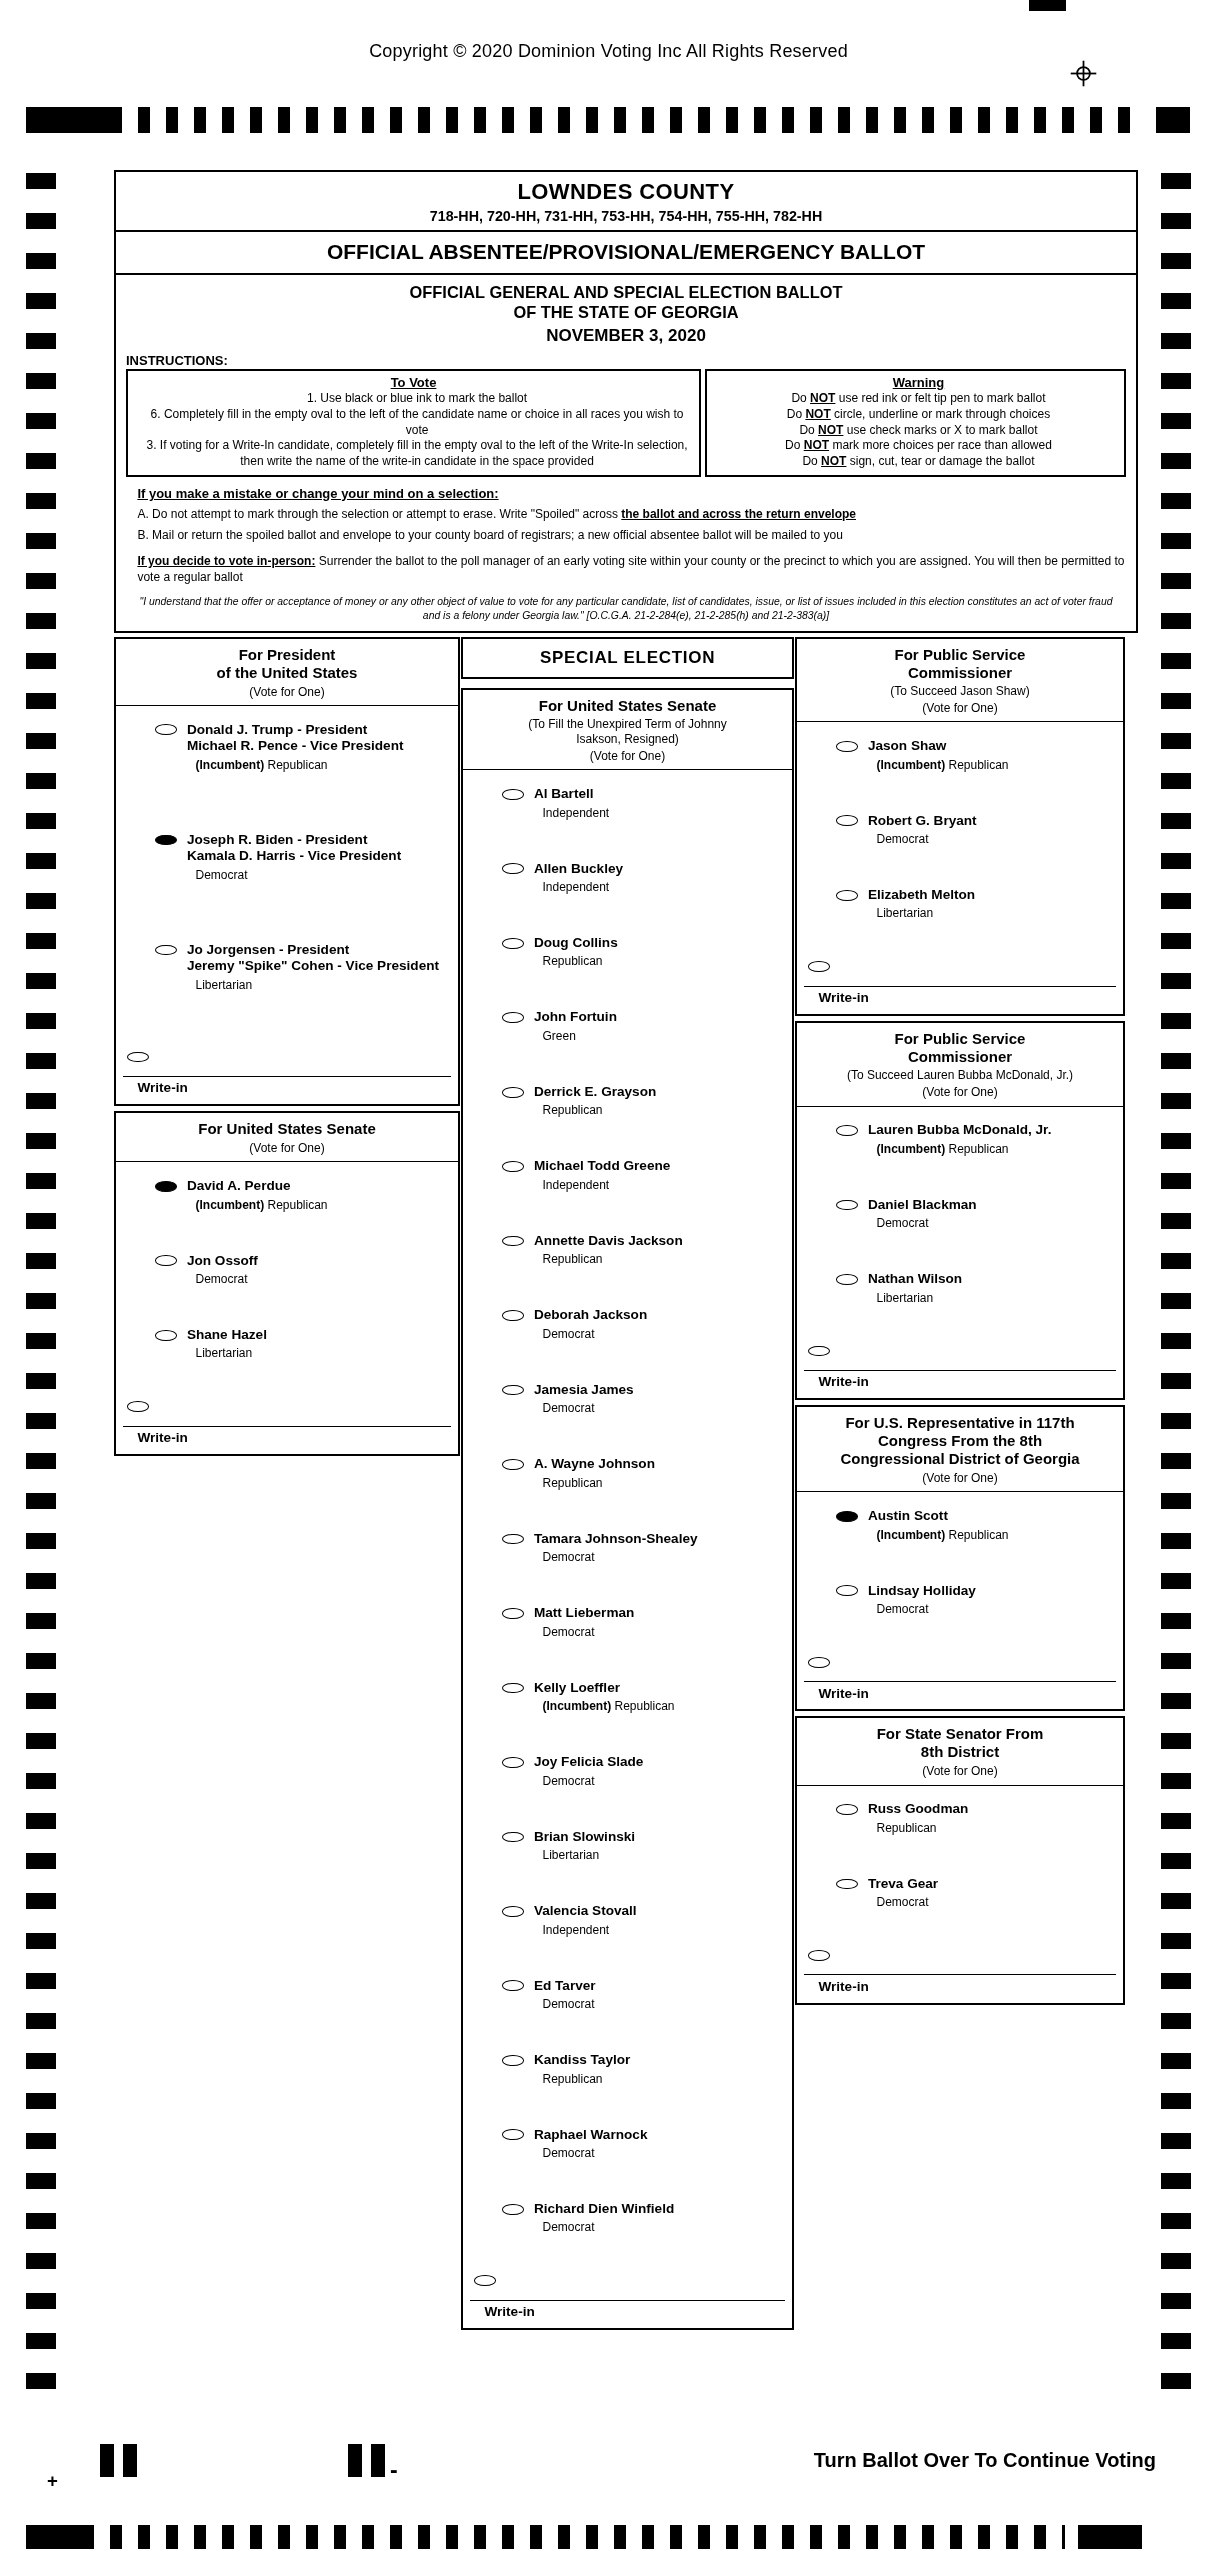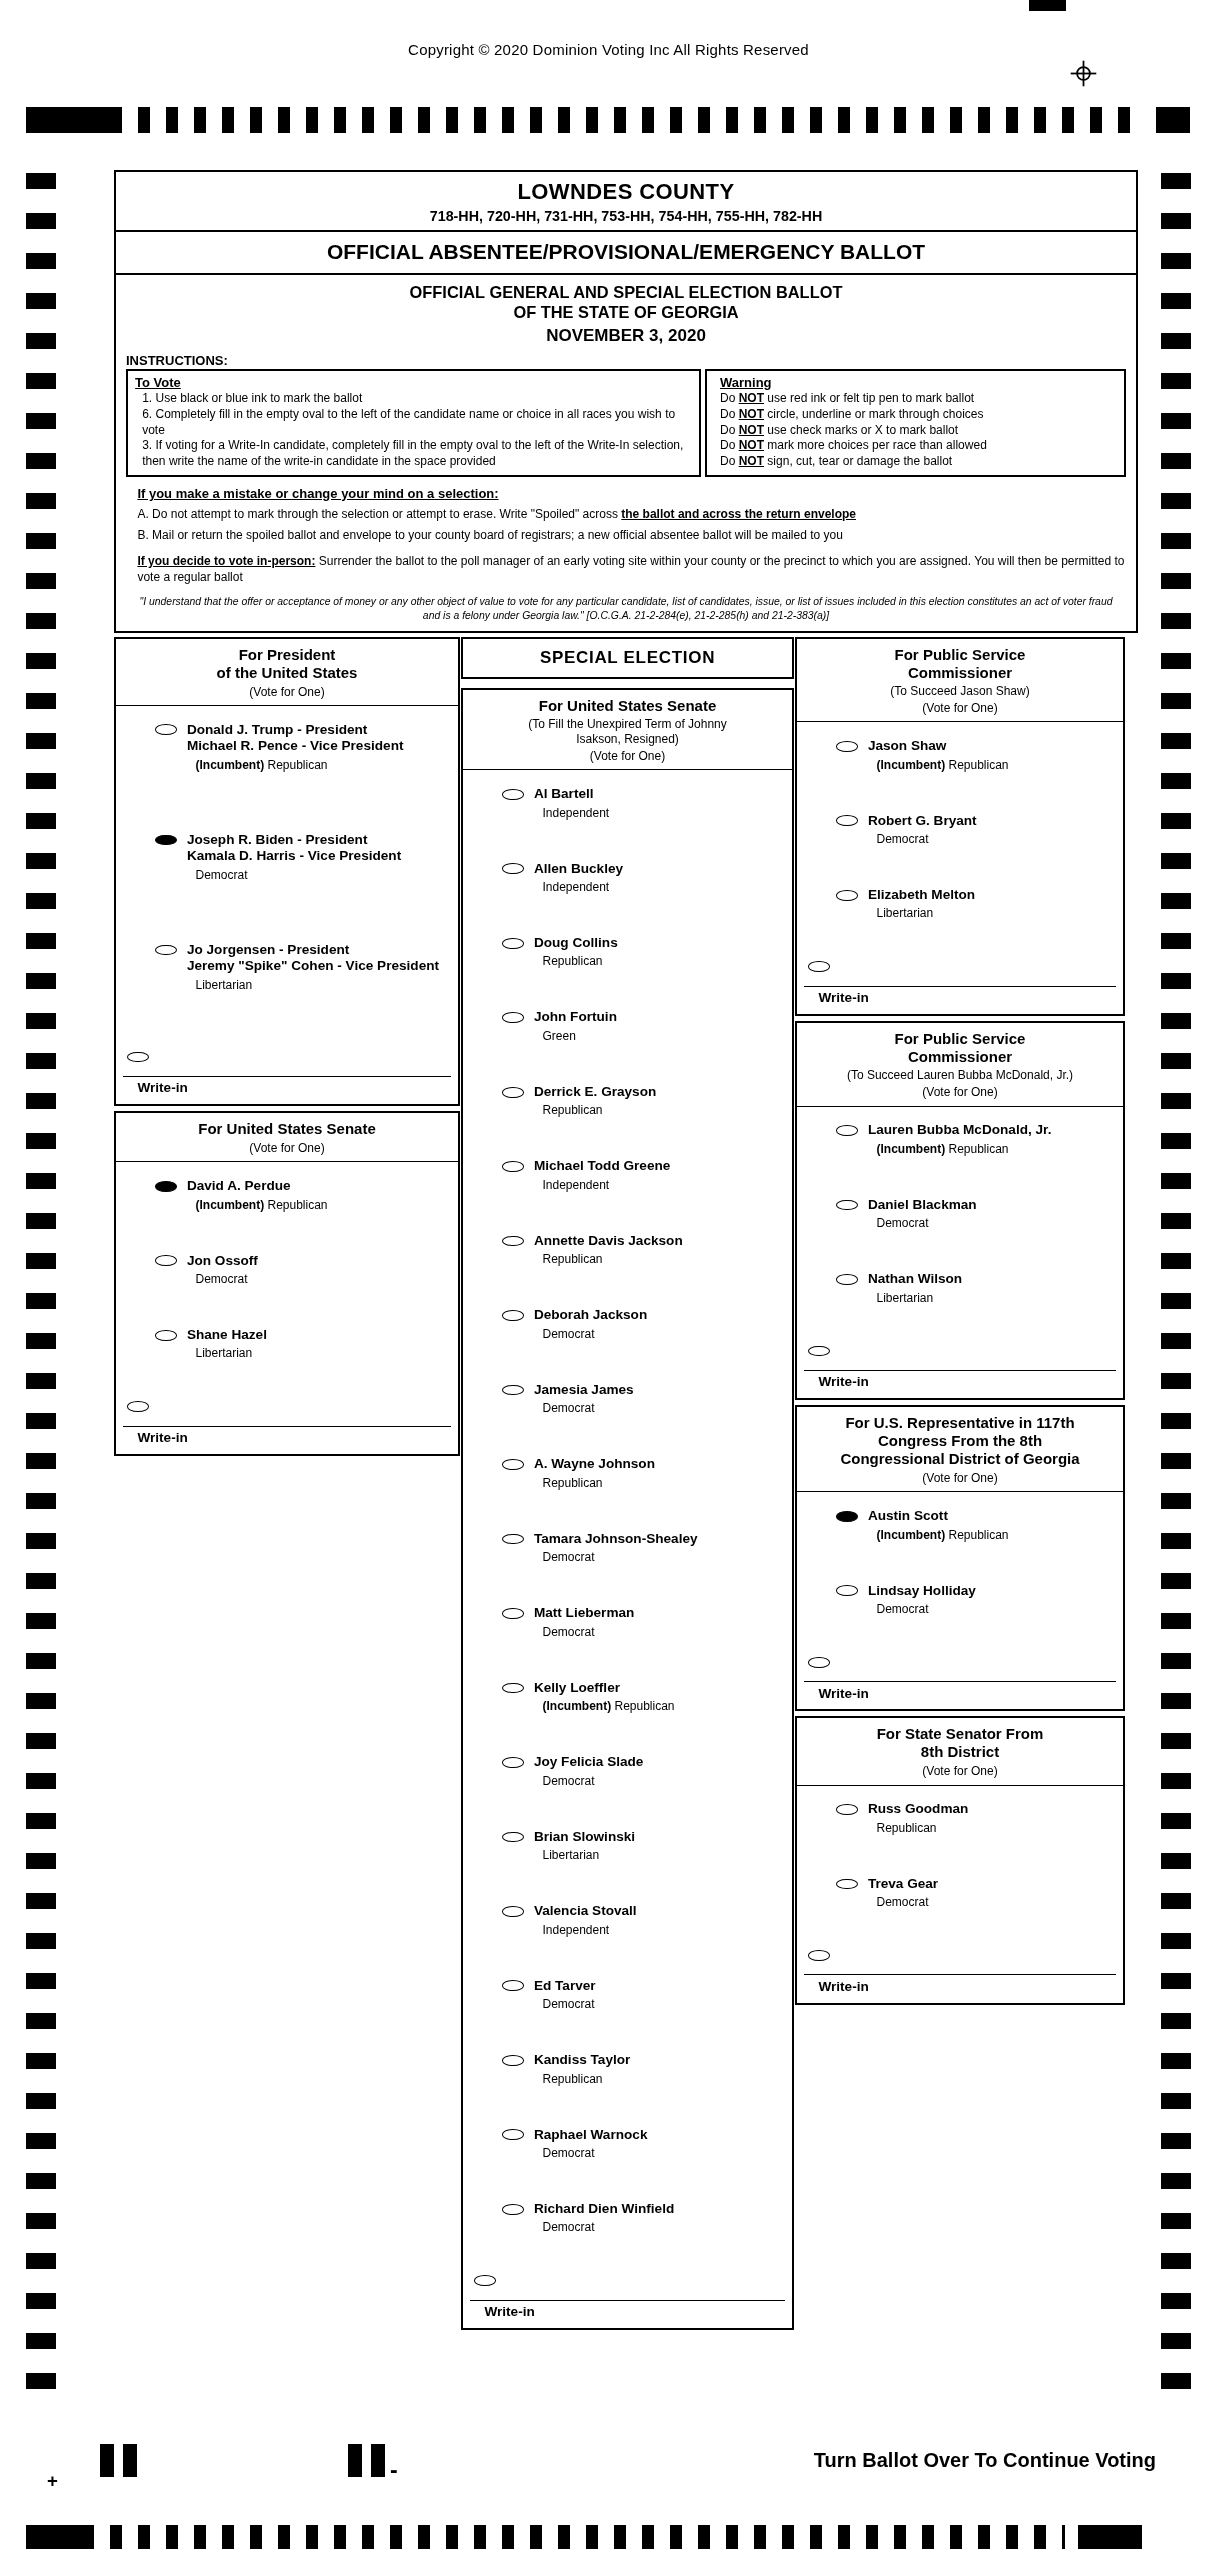--- a/index.html
+++ b/index.html
@@ -21,21 +21,21 @@
   .tm-left  { position: absolute; left: 26.4px;  top: 173px; width: 30px; height: 2240px;
               background: repeating-linear-gradient(180deg, #000 0 15.7px, transparent 15.7px 40px); }
   .tm-right { position: absolute; left: 1161px; top: 173px; width: 30px; height: 2240px;
               background: repeating-linear-gradient(180deg, #000 0 15.7px, transparent 15.7px 40px); }
   .tm-bottom { position: absolute; left: 26.4px; top: 2525px; width: 1116px; height: 24px; display: flex; }
   .tm-bottom .cap-l { width: 68px; background: #000; margin-right: 15.7px; }
   .tm-bottom .bars { flex: 1; background: repeating-linear-gradient(90deg, #000 0 12px, transparent 12px 28px); }
   .tm-bottom .cap-r { width: 64px; background: #000; margin-left: 13px; }
 
   .copyright { position: absolute; top: 41px; left: 0; width: 1217px; text-align: center;
-               font-size: 15px; letter-spacing: 0.2px; }
+               font-size: 18px; letter-spacing: 0.2px; }
 
   
   .mark-group { position: absolute; display: flex; gap: 8.6px; }
   .mark-group .mbar { width: 14.3px; height: 33px; background: #000; }
   #mg1 { left: 100px; top: 2444px; }
   #mg2 { left: 348px; top: 2444px; }
   .plus-mark  { position: absolute; left: 47px;  top: 2470px; font-size: 18.6px; font-weight: bold; }
   .minus-mark { position: absolute; left: 390px; top: 2457px; font-size: 23px; font-weight: bold; }
   .turn-over { position: absolute; top: 2449px; left: 715px; width: 441px; text-align: right;
                font-size: 20px; font-weight: bold; }
@@ -47,21 +47,21 @@
   .sec-county { border-bottom: 2.1px solid #000; text-align: center; padding: 7.1px 4.3px 5.7px; }
   .county    { font-size: 22px; font-weight: bold; letter-spacing: 0.4px; }
   .precincts { font-size: 14.3px; font-weight: bold; margin-top: 2.9px; }
   .sec-type  { border-bottom: 2.1px solid #000; text-align: center; padding: 8.6px 4.3px;
                font-size: 21px; font-weight: bold; }
   .sec-instr { padding: 7.1px 10px 8.6px; }
   .title1, .title2 { text-align: center; font-size: 16.4px; font-weight: bold; line-height: 1.25; }
   .title3 { text-align: center; font-size: 17px; font-weight: bold; margin-top: 2.9px; }
   .instr-label { font-size: 13px; font-weight: bold; margin: 7.1px 0 1.4px; }
 
-  .instr-boxes { display: flex; gap: 4px; }
+  .instr-boxes { display: flex; gap: 4px; text-align: center; }
   .tv-box   { flex: 0 0 57.5%; border: 2.1px solid #000; padding: 3.6px 7.1px 5.7px; }
   .warn-box { flex: 1; border: 2.1px solid #000; padding: 3.6px 7.1px 5.7px 13px; }
   .tv-title, .warn-title { font-size: 13px; font-weight: bold; text-decoration: underline; margin-bottom: 1.4px; }
   .tv-item   { font-size: 12px; line-height: 1.3; padding-left: 7.1px; }
   .warn-item { font-size: 12px; line-height: 1.3; }
   .warn-item .not { font-weight: bold; text-decoration: underline; }
 
   .mistake { margin-top: 8.6px; padding-left: 11.4px; }
   .mis-head { font-size: 13px; font-weight: bold; text-decoration: underline; }
   .mis-item { font-size: 12px; line-height: 1.35; margin-top: 5px; }

